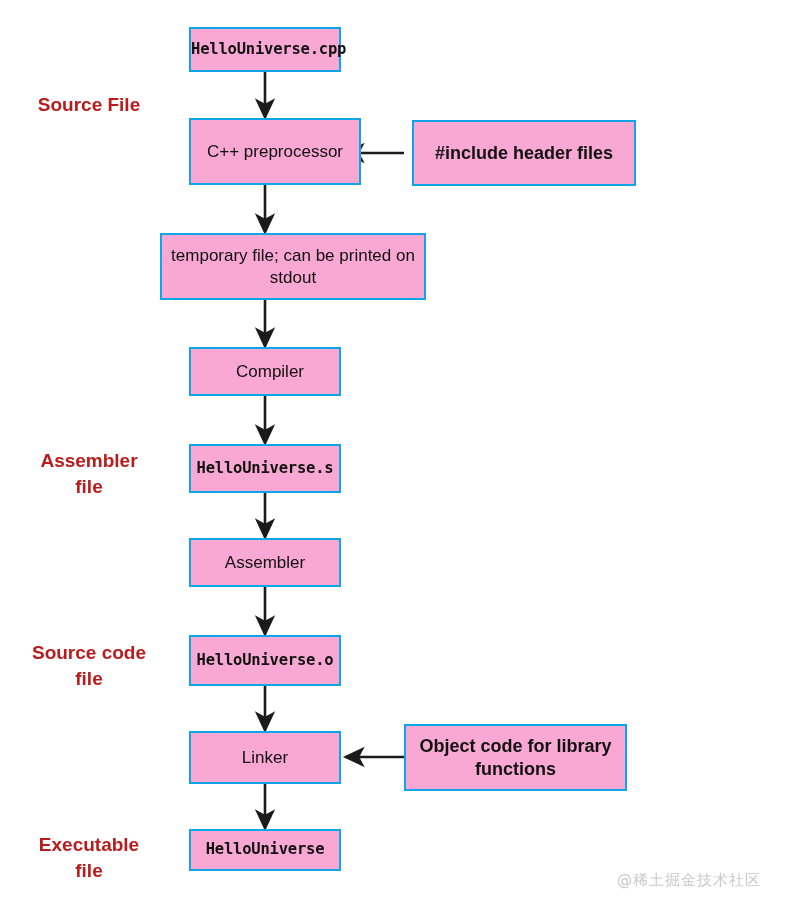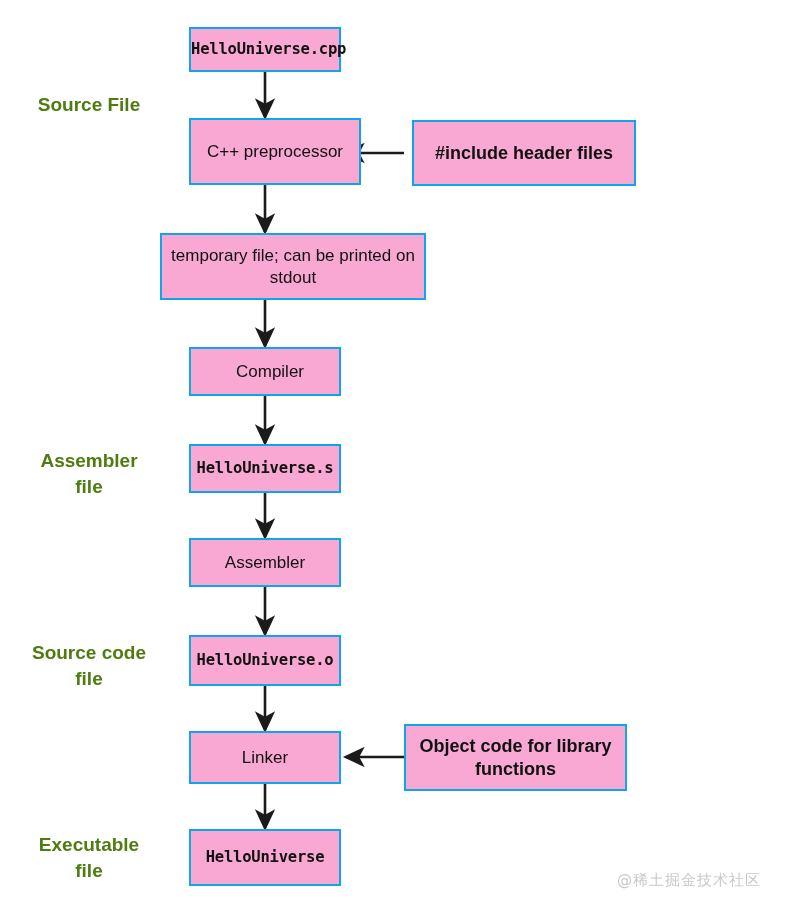--- a/index.html
+++ b/index.html
@@ -26,21 +26,21 @@
   .sans{font-family:"Liberation Sans", sans-serif;font-weight:400;font-size:17px;}
   .mono{font-family:"DejaVu Sans Mono", monospace;font-weight:700;font-size:15.5px;letter-spacing:-0.2px;}
   .bold{font-family:"Liberation Sans", sans-serif;font-weight:700;font-size:18px;}
 
   .side-label{
     position:absolute;
     font-family:"Liberation Sans", sans-serif;
     font-weight:700;
     font-size:19px;
     line-height:1.35;
-    color:#4d7c0f;
+    color:#b91c1c;
     text-align:center;
     white-space:pre-line;
   }
 
   .watermark{
     position:absolute;
     font-family:"DejaVu Sans", sans-serif;
     font-size:15px;
     color:#c9c9c9;
     letter-spacing:1px;
@@ -122,19 +122,19 @@
 
   <div class="node" style="left:189px;top:731px;width:152px;height:53px;">
     <span class="txt sans">Linker</span>
   </div>
 
   <div class="node" style="left:404px;top:724px;width:223px;height:67px;">
     <span class="txt bold">Object code for
 library functions</span>
   </div>
 
-  <div class="node" style="left:189px;top:829px;width:152px;height:57px;">
+  <div class="node" style="left:189px;top:829px;width:152px;height:42px;">
     <span class="txt mono">HelloUniverse</span>
   </div>
 
   <div class="watermark" style="left:617px;top:871px;">@稀土掘金技术社区</div>
 
 </div>
 
 </body></html>

